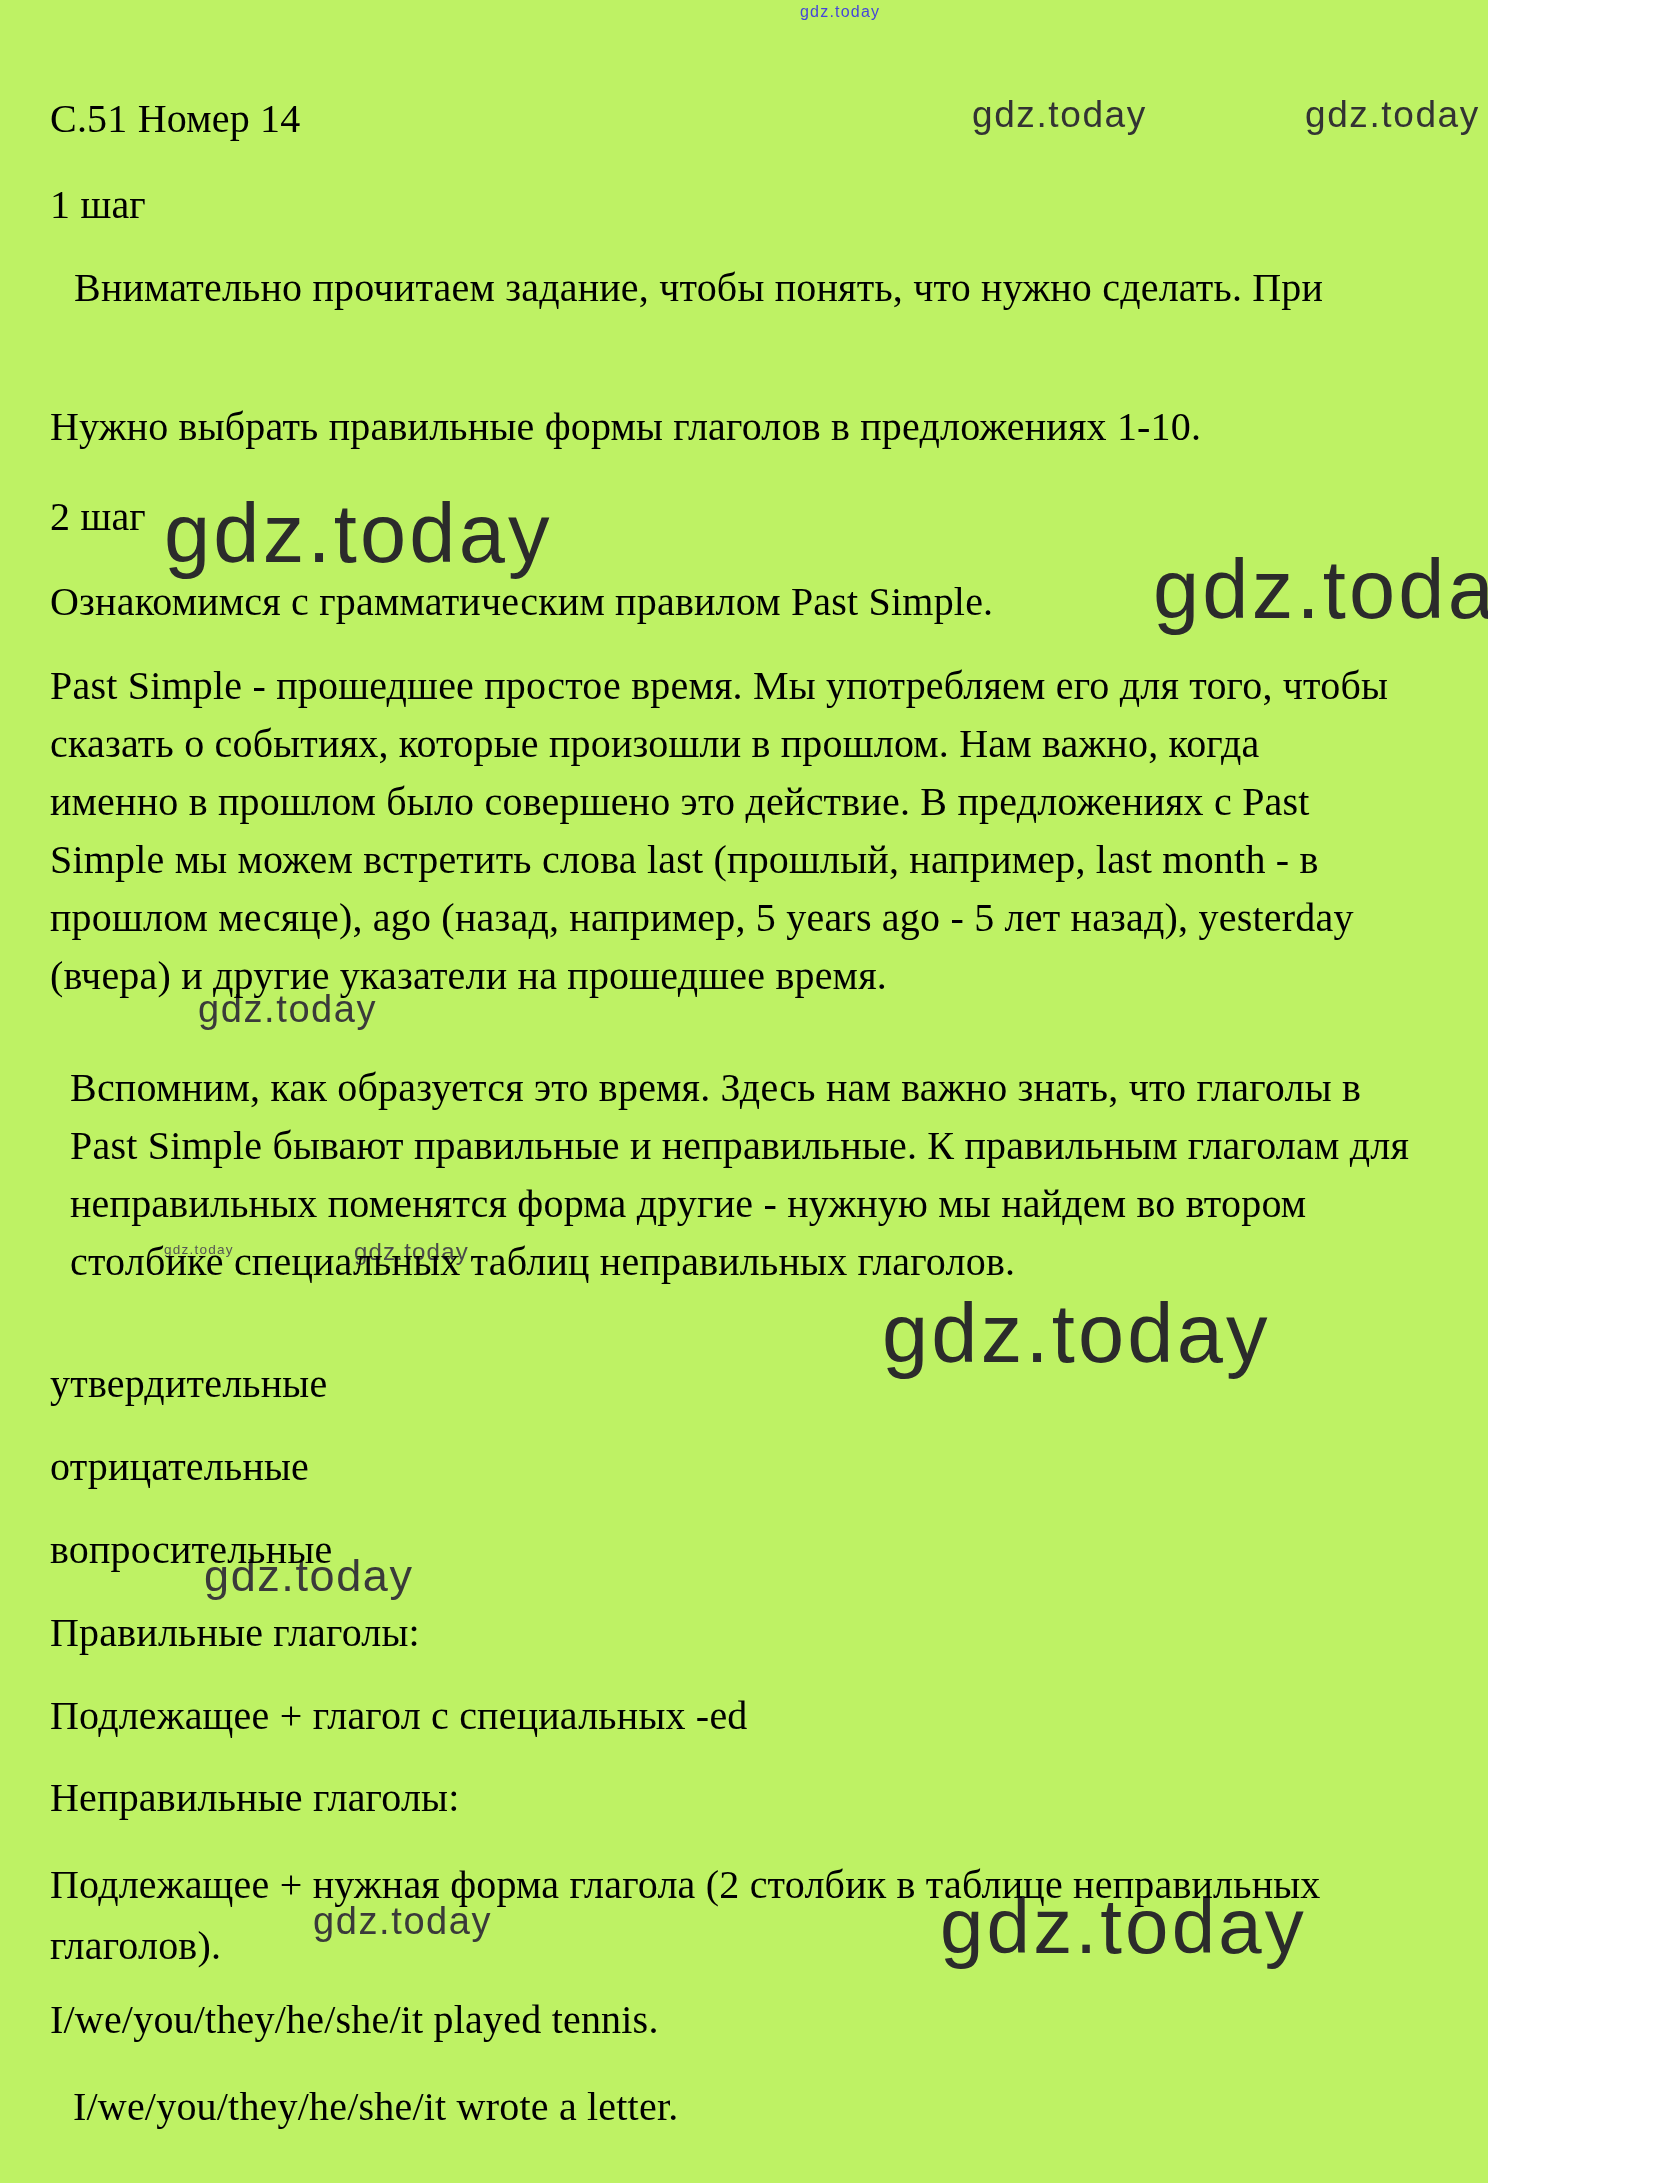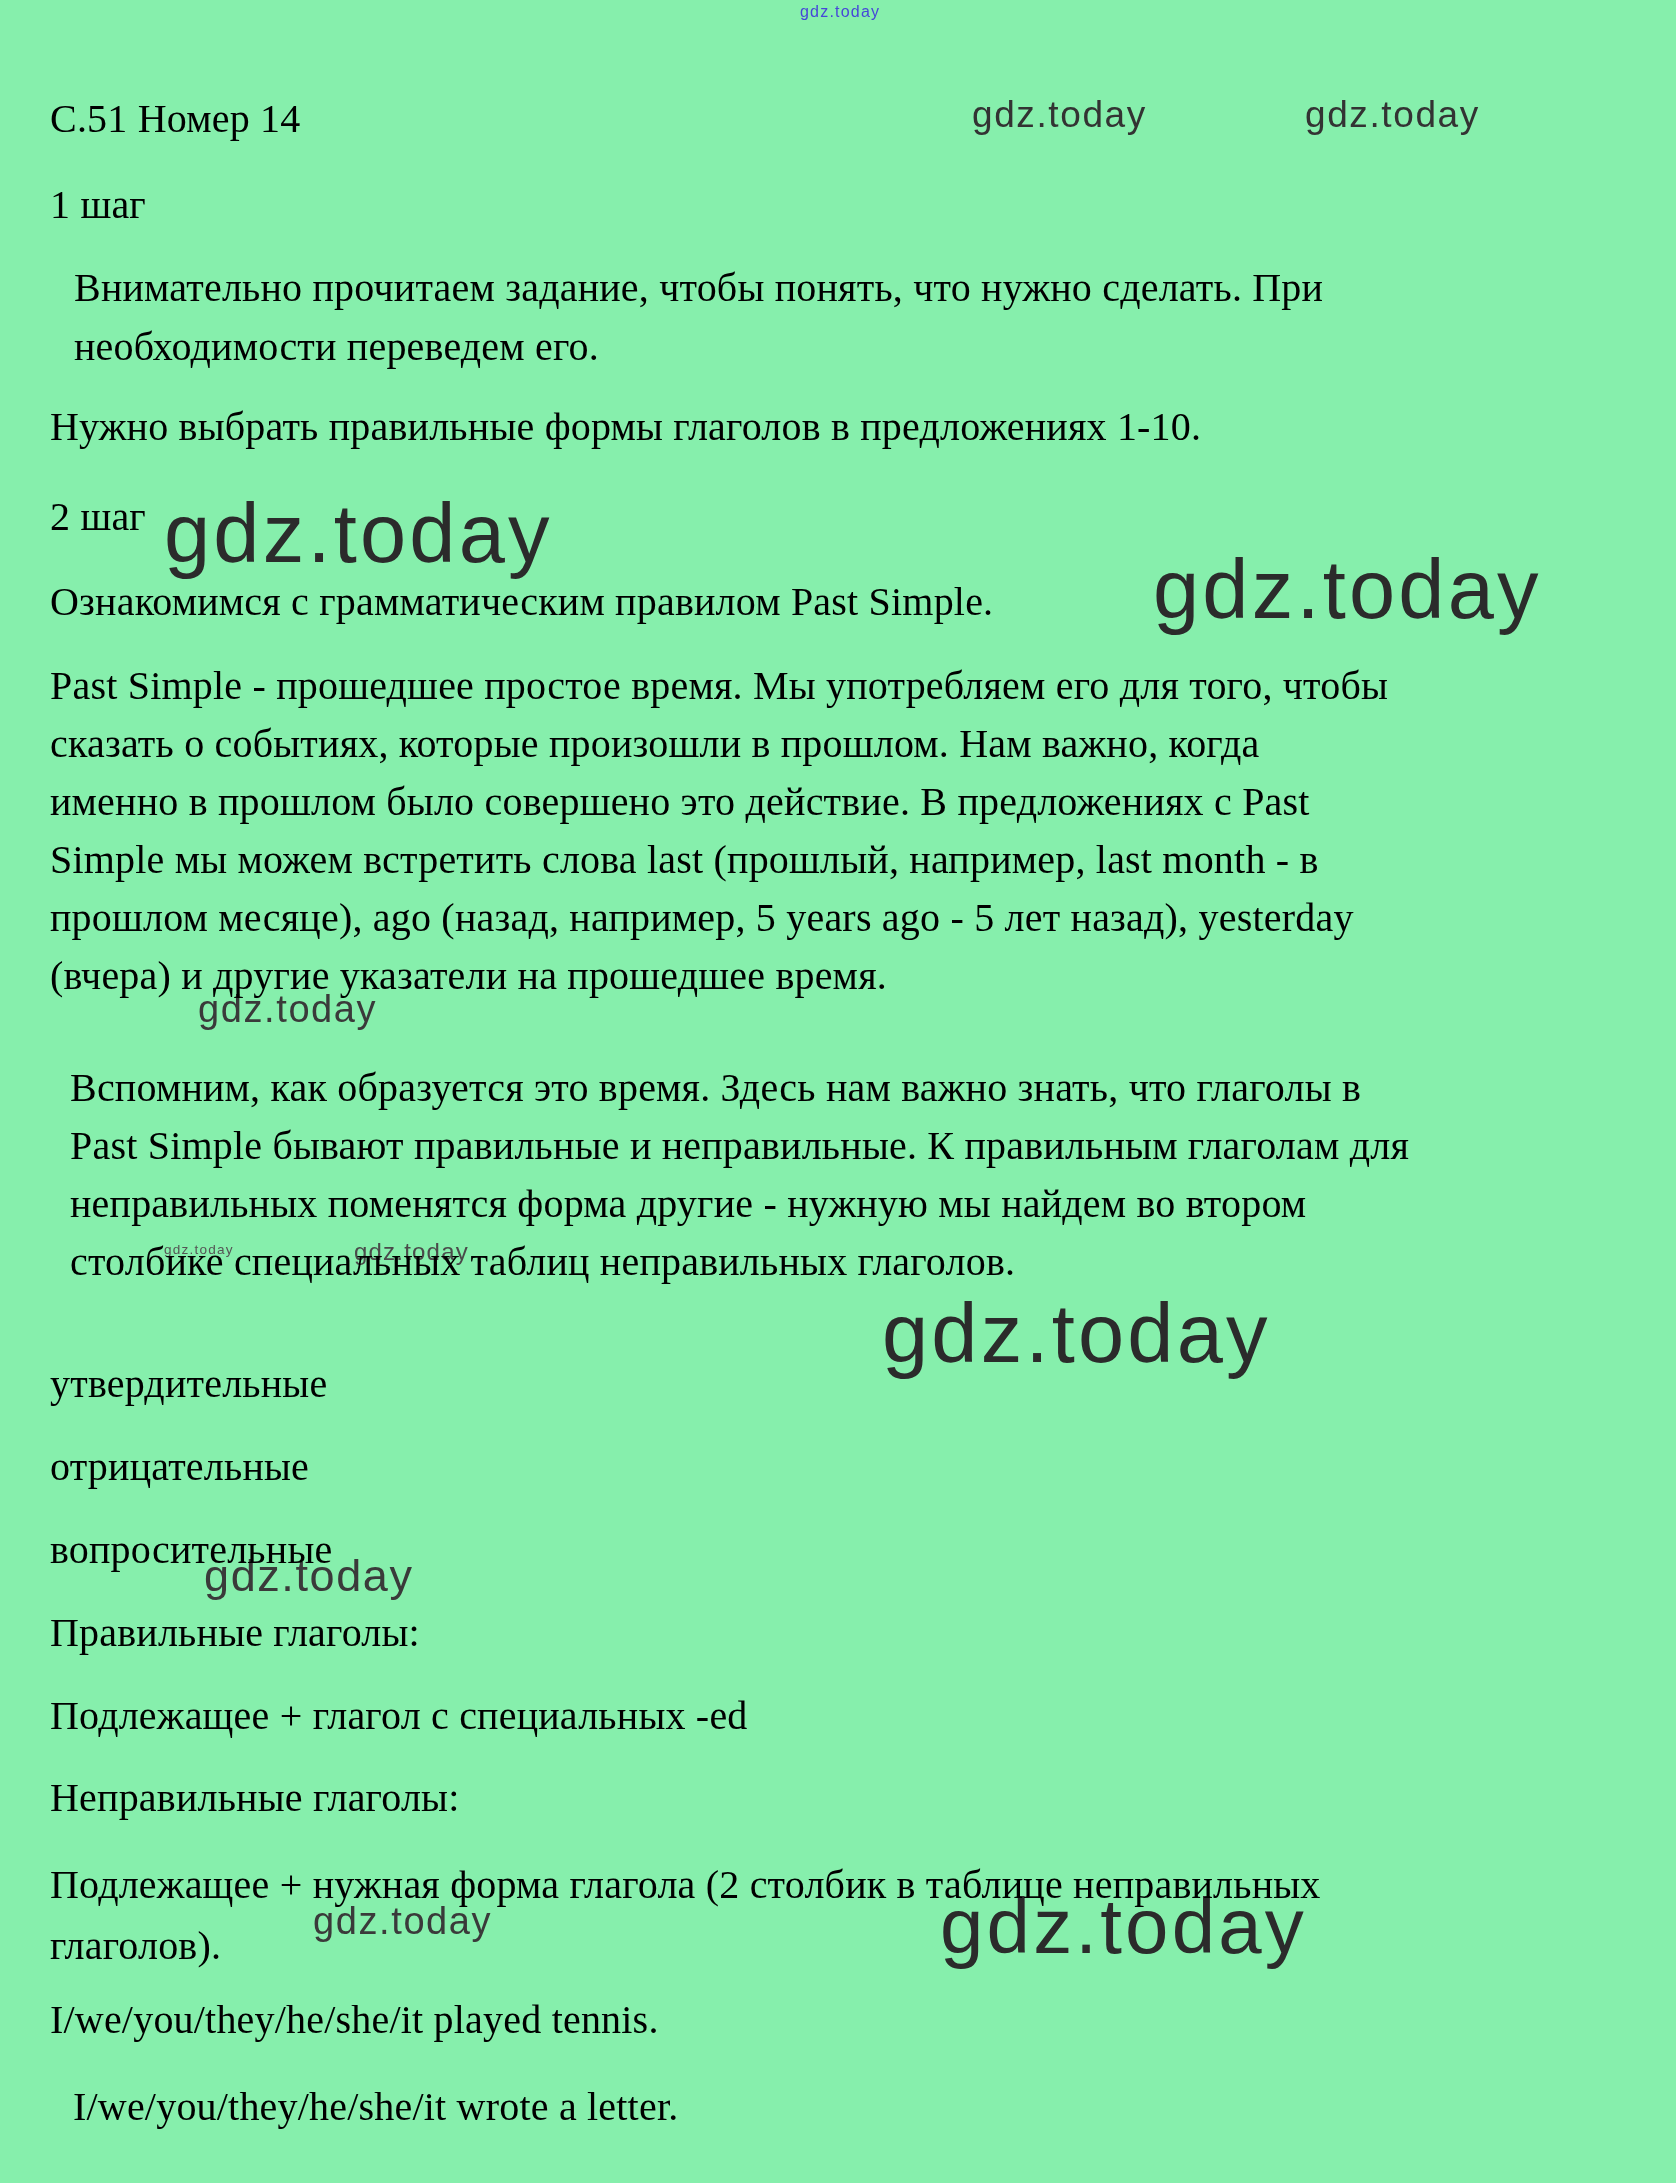--- a/index.html
+++ b/index.html
@@ -1,20 +1,20 @@
 <!DOCTYPE html>
 <html style="font-size:12.8px"><head>
 <meta charset="utf-8">
 <style>
   html,body{margin:0;padding:0;background:#ffffff;}
   .page{
     position:relative;
-    width:1676px;
+    width:1488px;
     height:2183px;
-    background:#86efac;
+    background:#bef264;
     overflow:hidden;
   }
   
   .txt{
     position:absolute;
     left:50px;
     font-family:"Liberation Serif", serif;
     font-size:40px;
     line-height:58px;
     color:#000000;
@@ -59,21 +59,20 @@
   <div class="wm wm-med2" style="left:204px;top:1550px;">gdz.today</div>
   <div class="wm wm-med" style="left:313px;top:1900px;">gdz.today</div>
   <div class="wm wm-big" style="left:940px;top:1881px;font-size:78px;">gdz.today</div>
 
   <div class="txt" style="top:90px;">С.51 Номер 14</div>
 
   <div class="txt" style="top:176px;">1 шаг</div>
 
   <div class="txt lh74" style="top:258px;margin-left:24px;">
     <span class="line">Внимательно прочитаем задание, чтобы понять, что нужно сделать. При</span>
-    <span class="line">необходимости переведем его.</span>
   </div>
 
   <div class="txt" style="top:398px;">Нужно выбрать правильные формы глаголов в предложениях 1-10.</div>
 
   <div class="txt" style="top:488px;">2 шаг</div>
 
   <div class="txt" style="top:573px;">Ознакомимся с грамматическим правилом Past Simple.</div>
 
   <div class="txt" style="top:657px;">
     <span class="line">Past Simple - прошедшее простое время. Мы употребляем его для того, чтобы</span>

